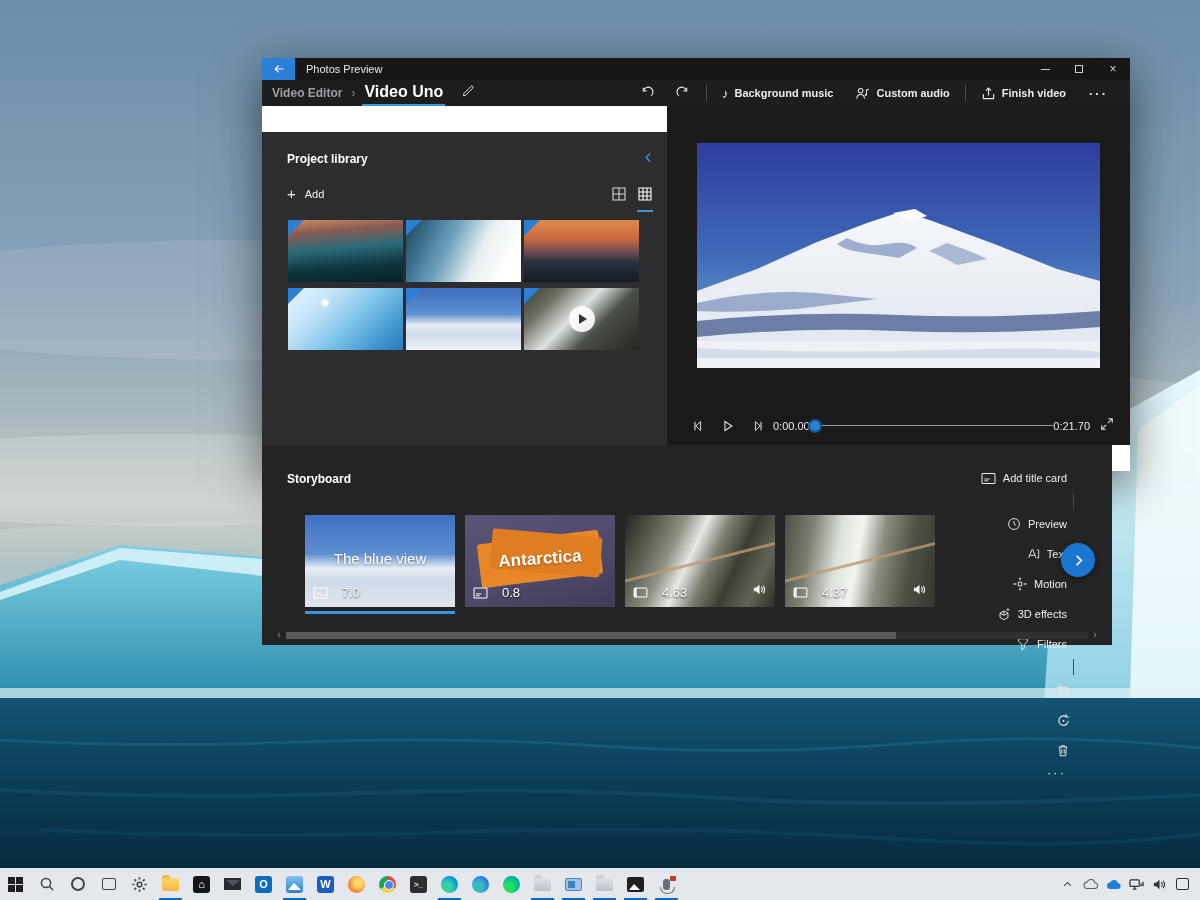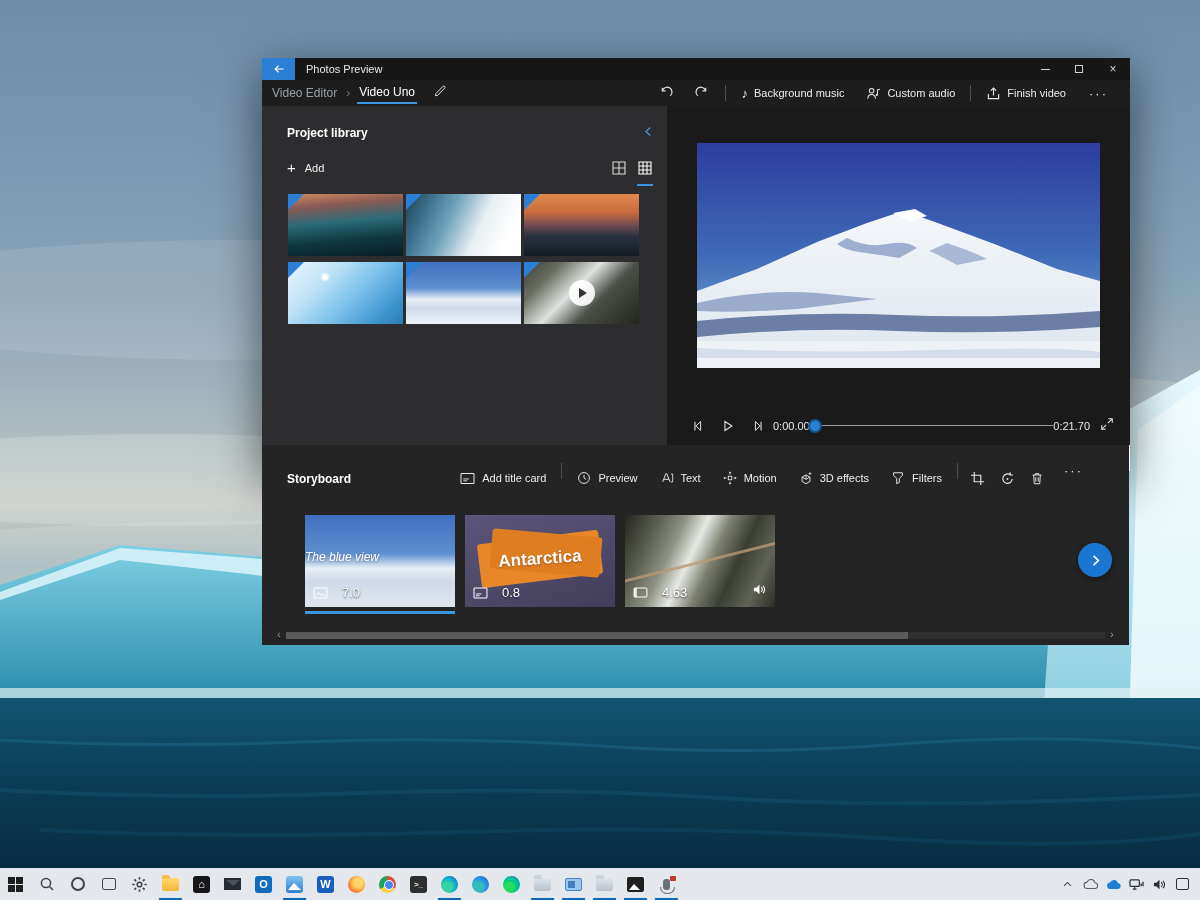--- a/index.html
+++ b/index.html
@@ -17,38 +17,38 @@
 
   .titlebar { position:absolute; top:0; left:0; right:0; height:22px; background:#171717; display:flex; align-items:center; }
   .backbtn { width:33px; height:22px; background:#2b7fd4; display:flex; align-items:center; justify-content:center; cursor:pointer; }
   .backbtn svg { width:12px; height:12px; }
   .wtitle { font-size:11px; color:#e8e8e8; margin-left:11px; }
   .wincontrols { margin-left:auto; display:flex; height:22px; }
   .wbtn { width:34px; height:22px; display:flex; align-items:center; justify-content:center; color:#cfcfcf; font-size:12px; }
   .wbtn .min { width:9px; height:1px; background:#cfcfcf; }
   .wbtn .max { width:8px; height:8px; border:1px solid #cfcfcf; }
 
-  .menubar { position:absolute; top:22px; left:0; right:0; height:26px; background:#1d1d1d; display:flex; align-items:center; padding:0 10px; }
+  .menubar { position:absolute; top:22px; left:0; right:0; height:26px; background:#1d1d1d; display:flex; align-items:center; padding:0 10px;font-weight:bold; }
   .crumb-parent { font-size:12px; color:#9aa0a5; }
   .crumb-sep { font-size:12px; color:#6d7277; margin:0 9px; }
-  .crumb-cur { font-size:12px; color:#fff; position:relative; padding-bottom:2px; }
+  .crumb-cur { font-size:16px; color:#fff; position:relative; padding-bottom:2px; }
   .crumb-cur::after { content:""; position:absolute; left:-2px; right:-2px; bottom:-3px; height:2px; background:#3a96dd; }
   .pencil { margin-left:18px; }
 
   .menutools { margin-left:auto; display:flex; align-items:center; gap:0; }
   .tool { display:flex; align-items:center; gap:6px; font-size:11px; color:#ededed; padding:0 11px; height:26px; cursor:pointer; white-space:nowrap; }
   .tool svg, .tool .glyph { flex:none; }
   .vsep { width:1px; height:16px; background:#4d4d4d; margin:0 4px; }
   .note-glyph { font-size:13px; line-height:1; }
   .dots { letter-spacing:2px; font-size:13px; color:#e8e8e8; padding:0 12px; cursor:pointer; }
 
   .content { position:absolute; top:48px; left:0; right:0; height:339px; display:flex; }
 
   
-  .library { width:405px; background:#2d2d30; position:relative; }
+  .library { width:405px; background:#2d2d30; position:relative;margin-top:26px; }
   .lib-title { position:absolute; top:20px; left:25px; font-size:12px; font-weight:700; color:#fff; }
   .collapse { position:absolute; top:18px; right:12px; cursor:pointer; }
   .addbtn { position:absolute; top:54px; left:25px; display:flex; align-items:center; gap:9px; font-size:11px; color:#f0f0f0; cursor:pointer; }
   .addbtn .plus { font-size:15px; font-weight:400; line-height:1; }
   .viewtoggles { position:absolute; top:54px; right:14px; display:flex; gap:10px; }
   .vt { padding-bottom:4px; cursor:pointer; }
   .vt.active { border-bottom:2px solid #3a96dd; }
 
   .thumbs { position:absolute; top:88px; left:26px; width:354px; display:flex; flex-wrap:wrap; gap:6px 3px; }
   .thumb { position:relative; width:115px; height:62px; overflow:hidden; cursor:pointer; }
@@ -69,33 +69,33 @@
   .video { position:absolute; left:30px; top:37px; width:403px; height:225px; background:#000; }
   .controls { position:absolute; left:0; right:0; top:304px; height:32px; display:flex; align-items:center; padding:0 16px; }
   .pc { width:30px; display:flex; justify-content:center; cursor:pointer; }
   .ptime { font-size:11px; color:#e8e8e8; margin:0 0; white-space:nowrap; }
   .slider { flex:1; position:relative; height:14px; cursor:pointer; }
   .slider .track { position:absolute; top:6px; left:0; right:0; height:1px; background:#9a9a9a; }
   .slider .knob { position:absolute; top:0; left:-2px; width:14px; height:14px; border-radius:50%; background:#2b7fd4; border:2px solid #10588f; }
   .expand { margin-left:10px; cursor:pointer; }
 
   
-  .storyboard { position:absolute; top:387px; left:0; right:1px; height:200px; background:#242425; }
+  .storyboard { position:absolute; top:387px; left:0; right:18px; height:200px; background:#242425; }
   .sb-title { position:absolute; top:27px; left:25px; font-size:12px; font-weight:700; color:#fff; }
-  .sb-tools { position:absolute; top:18px; right:34px; display:flex; align-items:flex-start; }
+  .sb-tools { position:absolute; top:18px; right:34px; display:flex; align-items:flex-end;flex-direction:column; }
   .sb-tool { display:flex; align-items:center; gap:7px; font-size:11px; color:#ededed; padding:0 11px; height:30px; cursor:pointer; white-space:nowrap; }
   .sb-icon { width:30px; height:30px; display:flex; align-items:center; justify-content:center; cursor:pointer; }
 
   .clips { position:absolute; top:70px; left:43px; display:flex; gap:10px; }
   .clip { position:relative; width:150px; height:92px; overflow:visible; cursor:pointer; }
   .clipimg { position:absolute; inset:0; overflow:hidden; }
   .clip.selected::after { content:""; position:absolute; left:0; right:0; bottom:-7px; height:3px; background:#3a96dd; }
   .badge { position:absolute; left:8px; bottom:7px; display:flex; align-items:center; gap:14px; font-size:13px; color:#fff; text-shadow:0 1px 2px rgba(0,0,0,.7); }
   .spk { position:absolute; right:8px; bottom:7px; }
-  .overlaytxt { position:absolute; left:0; right:0; top:38%; font-size:12px; color:#fff; text-shadow:0 1px 3px rgba(0,0,0,.4);font-style:italic; }
+  .overlaytxt { position:absolute; left:0; right:0; top:38%; text-align:center; font-size:15px; color:#fff; text-shadow:0 1px 3px rgba(0,0,0,.4); }
 
   .c1 { background:linear-gradient(180deg,#3f6fc0 0%,#5e8fd0 42%,#e8eef5 58%,#cfd9e8 72%,#dfe6ee 100%); }
   .c2 { background:linear-gradient(160deg,#5a5478 0%,#4e4868 60%,#423c5a 100%); }
   .brush { position:absolute; left:14px; top:22px; width:122px; height:44px; background:#e8872a; transform:rotate(-7deg); border-radius:3px; }
   .brush2 { position:absolute; left:26px; top:18px; width:110px; height:40px; background:#df7d22; transform:rotate(5deg); border-radius:3px; }
   .antarctica { position:absolute; left:0; right:0; top:34px; text-align:center; font-size:17px; font-weight:800; color:#fff; transform:rotate(-4deg); text-shadow:0 1px 2px rgba(90,50,0,.5); }
   .c3 { background:linear-gradient(115deg,#23251e 0%,#5a5e50 18%,#8d9183 32%,#e6e9e4 44%,#7c8071 56%,#3a3d33 70%,#606456 85%,#2c2e27 100%); }
   .c3::before,.c4::before { content:""; position:absolute; left:-6px; top:46px; width:160px; height:3px; background:#b99a74; transform:rotate(-14deg); opacity:.8; }
   .c4 { background:linear-gradient(100deg,#4a4e42 0%,#7d8173 18%,#dfe4de 36%,#f2f4f0 48%,#8a8e80 62%,#4e5246 80%,#33362d 100%); }
   .c5 { background:linear-gradient(180deg,#d98a4f 0%,#c97a50 22%,#8a6a68 38%,#b9c9cf 48%,#7e99a5 58%,#3e5a66 72%,#2e4a57 100%); }
@@ -460,20 +460,36 @@
               </svg>
           <span>4.63</span>
         </span>
         <span class="spk">
           <svg width="15" height="13" viewBox="0 0 16 14">
                 <path d="M2 5v4h2.5L8 12V2L4.5 5z" fill="#fff"></path>
                 <path d="M10 4.5a4 4 0 0 1 0 5M11.8 3a6.3 6.3 0 0 1 0 8" stroke="#fff" stroke-width="1.1" fill="none"></path>
               </svg>
         </span>
       </div>
+      <div class="clip">
+        <div class="clipimg c4"></div>
+        <span class="badge">
+          <svg width="15" height="11" viewBox="0 0 16 12">
+                <rect x="1" y="1" width="14" height="10" rx="1.5" stroke="#fff" stroke-width="1.1" fill="none"></rect>
+                <rect x="1" y="1" width="3" height="10" fill="#fff" opacity=".85"></rect>
+              </svg>
+          <span>4.37</span>
+        </span>
+        <span class="spk">
+          <svg width="15" height="13" viewBox="0 0 16 14">
+                <path d="M2 5v4h2.5L8 12V2L4.5 5z" fill="#fff"></path>
+                <path d="M10 4.5a4 4 0 0 1 0 5M11.8 3a6.3 6.3 0 0 1 0 8" stroke="#fff" stroke-width="1.1" fill="none"></path>
+              </svg>
+        </span>
+      </div>
     </div>
 
     <div class="nextbtn">
       <svg width="15" height="15" viewBox="0 0 16 16">
             <path d="M6 3l5 5-5 5" stroke="#fff" stroke-width="1.8" fill="none"></path>
           </svg>
     </div>
 
     <div class="hscroll">
       <span class="harrow">‹</span>

